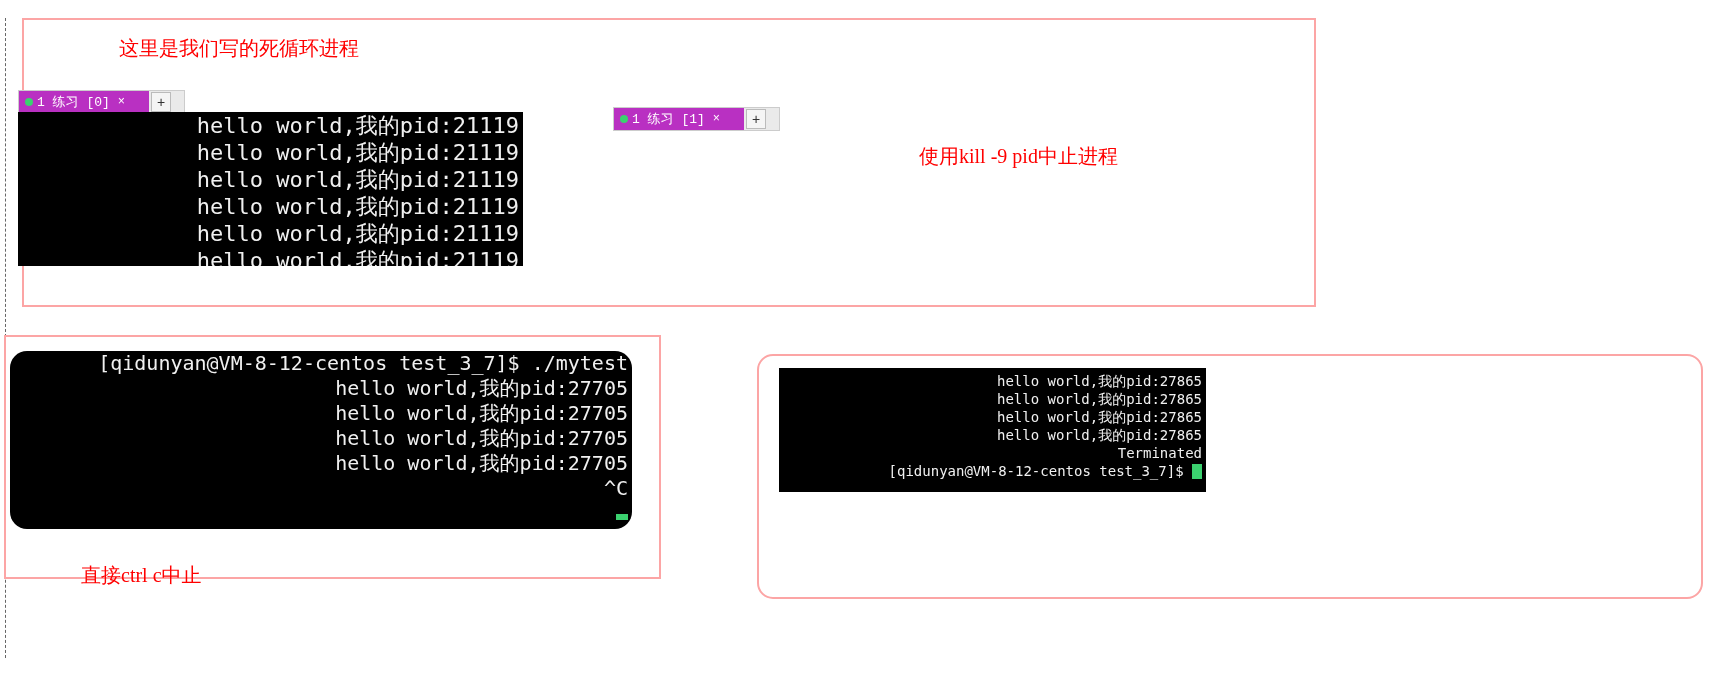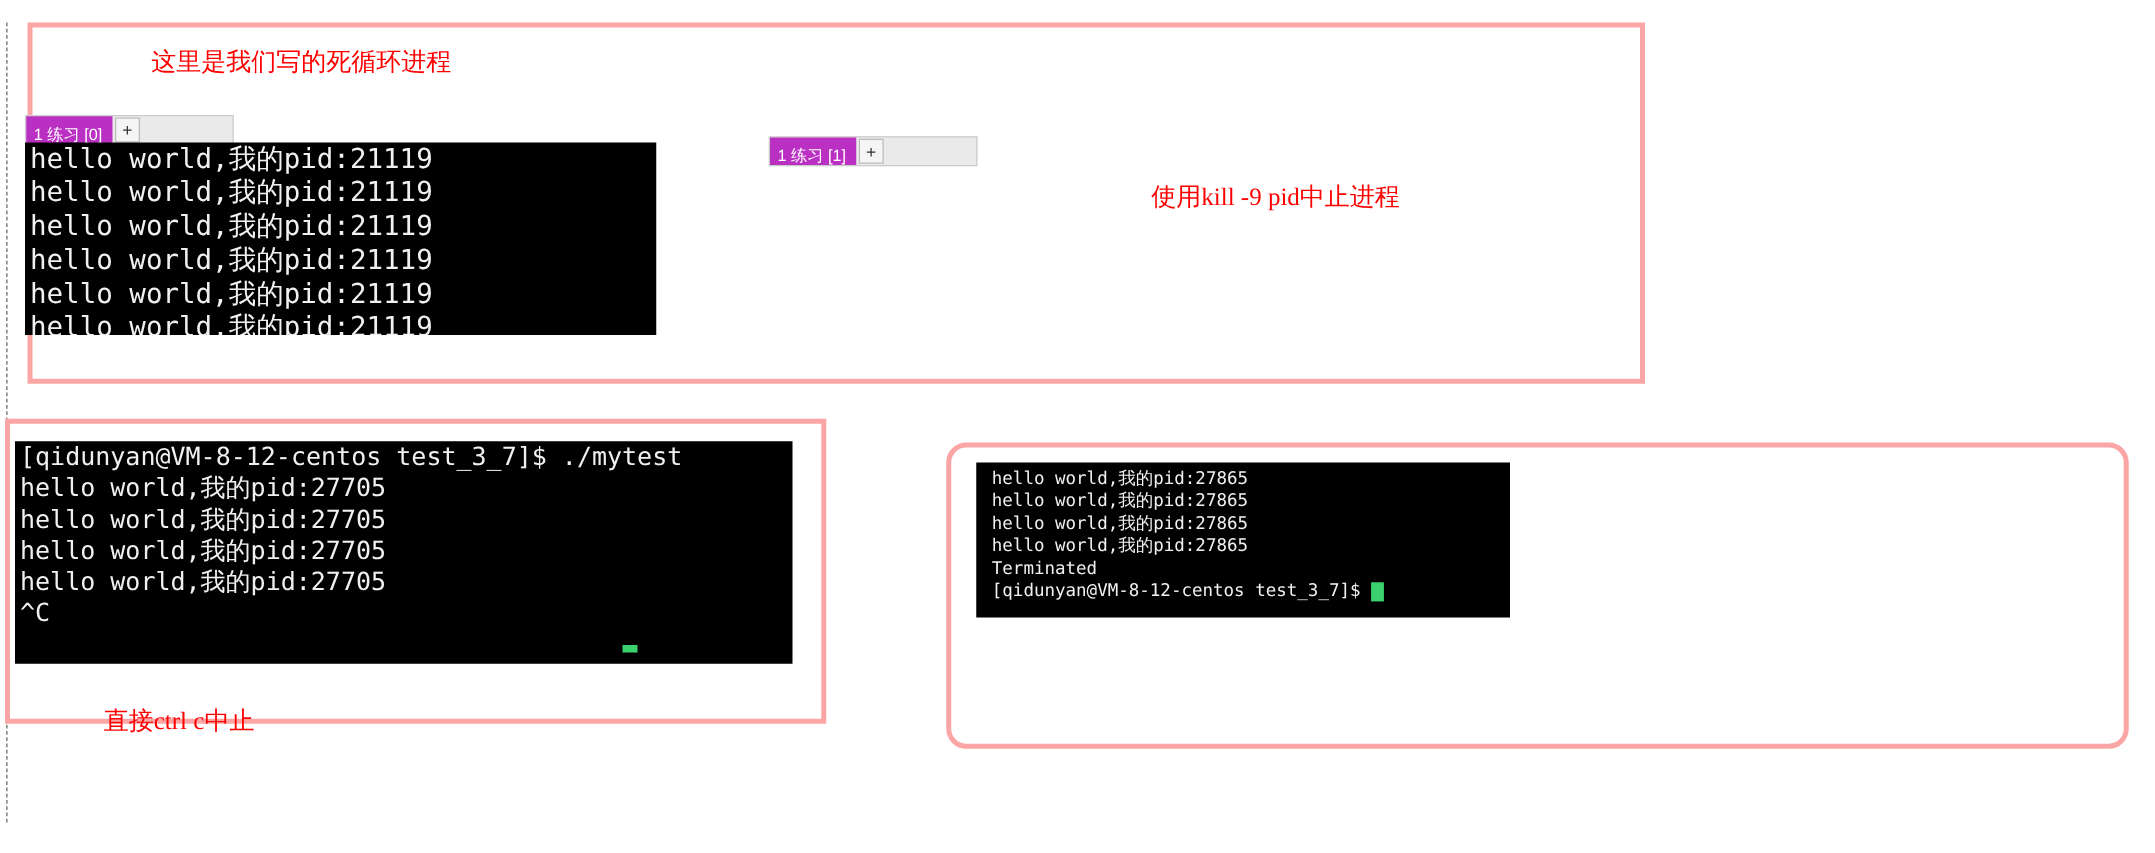--- a/index.html
+++ b/index.html
@@ -6,50 +6,50 @@
     margin: 0;
     padding: 0;
     background: #ffffff;
     font-family: sans-serif;
     width: 1724px;
     height: 682px;
     position: relative;
   }
   .panel {
     position: absolute;
-    border: 4px solid #fca5a5;
+    border: 2px solid #fca5a5;
     background: #fff;
     box-sizing: border-box;
+    text-align: right;
   }
   .annotation {
     position: absolute;
     color: #ff0000;
     font-family: "SimSun", "Songti SC", serif;
     font-size: 20px;
     line-height: 1.4;
   }
   .tab-bar {
     position: absolute;
     display: flex;
     align-items: center;
     height: 22px;
     background: #eaeaea;
     border: 1px solid #ccc;
   }
   .tab {
     background: #b930c2;
     color: #fff;
     font-size: 13px;
-    padding: 2px 8px 2px 6px;
+    padding: 2px 24px 2px 6px;
     display: flex;
     align-items: center;
     gap: 4px;
     height: 18px;
-    font-family: Liberation Sans, sans-serif;
-    flex-direction: column;
+    font-family: Liberation Mono, monospace;
   }
   .tab .dot {
     width: 8px;
     height: 8px;
     border-radius: 50%;
     background: #3bd16f;
   }
   .tab .close {
     color: #fff;
     font-size: 12px;
@@ -71,21 +71,21 @@
   .terminal {
     position: absolute;
     background: #000000;
     color: #f0f0f0;
     font-family: "DejaVu Sans Mono", "Consolas", monospace;
     padding: 0 4px;
     white-space: pre;
     overflow: hidden;
   }
   .term-lg { font-size: 22px; line-height: 27px; }
-  .term-md { font-size: 20px; line-height: 25px; }
+  .term-md { font-size: 20px; line-height: 25px; border-radius: 17px; }
   .term-sm { font-size: 14px; line-height: 18px; }
   .term-md2 { font-size: 20px; line-height: 26px; }
   .cursor {
     display: inline-block;
     background: #3bd16f;
     width: 12px;
     height: 1em;
     vertical-align: text-bottom;
   }
   .cursor-sm {

